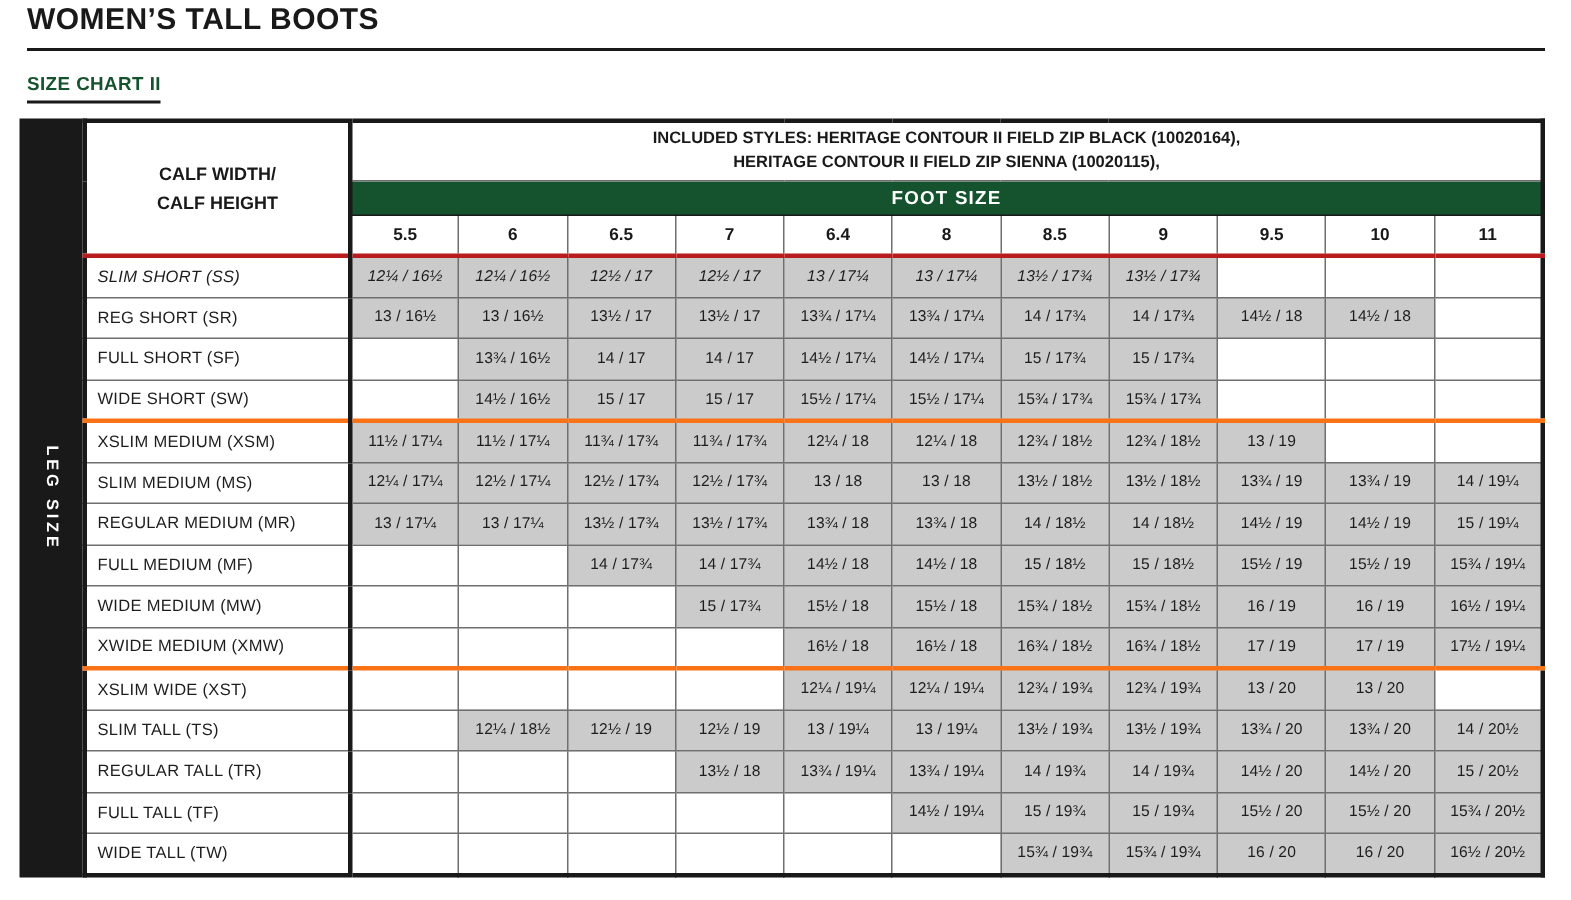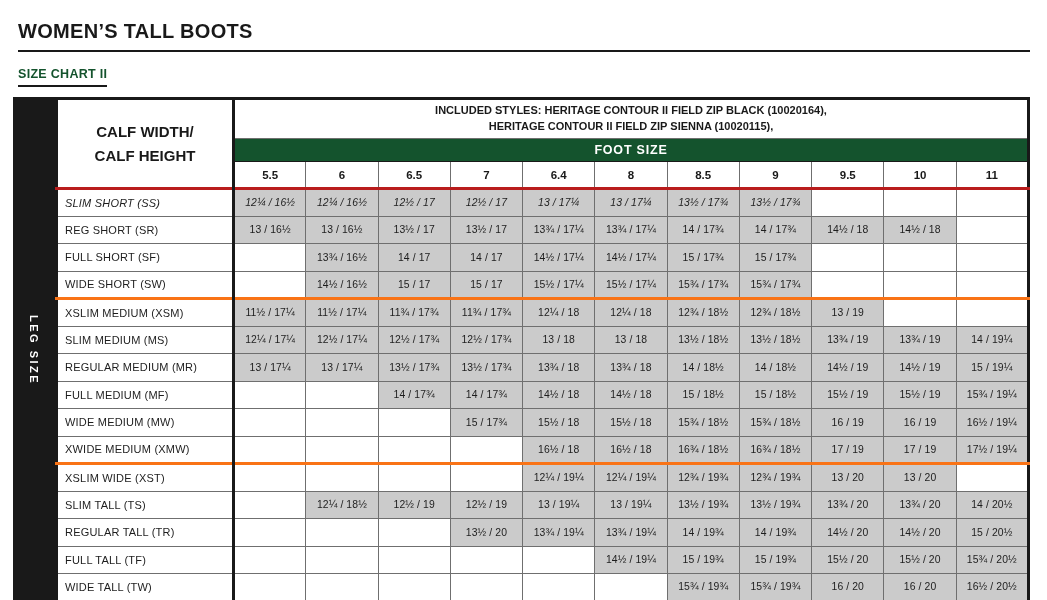--- a/index.html
+++ b/index.html
@@ -3,21 +3,21 @@
 <meta charset="utf-8">
 <style>
   * { box-sizing: border-box; }
   html, body { margin: 0; padding: 0; }
   body {
     width: 1047px; height: 600px; background: #ffffff;
     font-family: "Liberation Sans", sans-serif; overflow: hidden;
     color: #191919;
   }
   .title-wrap {
-    margin: 20px 17px 0 18px;
+    margin: 2px 17px 0 18px;
     border-bottom: 2px solid #191919;
     padding-bottom: 7px;
   }
   .page-title {
     margin: 0; font-size: 20px; font-weight: bold;
     letter-spacing: 0.3px; color: #191919;
   }
   .section-title {
     display: inline-block; margin: 15px 0 0 18px;
     font-size: 12.5px; font-weight: bold; letter-spacing: 0.3px;
@@ -34,21 +34,21 @@
     font-weight: bold; letter-spacing: 2.5px; white-space: nowrap;
   }
   table.size-table {
     border-collapse: collapse; table-layout: fixed;
     width: 975px; border: 3px solid #191919;
   }
   td, th { border: 1px solid #6f6f6f; padding: 0; }
   .corner {
     width: 177px; border-right: 3px solid #191919;
     text-align: center; vertical-align: middle;
-    font-weight: bold; font-size: 15px; line-height: 1.55;
+    font-weight: bold; font-size: 12px; line-height: 1.55;
     background: #ffffff;
     margin-top: 19px;
   }
   .included {
     height: 40px; text-align: center; vertical-align: middle;
     font-weight: bold; font-size: 11px; line-height: 1.45;
     background: #ffffff;
   }
   .footsize-cell {
     height: 23px; background: #14532d; color: #ffffff;
@@ -289,21 +289,21 @@
             <td class="filled">13½ / 19¾</td>
             <td class="filled">13¾ / 20</td>
             <td class="filled">13¾ / 20</td>
             <td class="filled">14 / 20½</td>
           </tr>
           <tr>
             <th class="rowlabel">REGULAR TALL (TR)</th>
             <td></td>
             <td></td>
             <td></td>
-            <td class="filled">13½ / 20</td>
+            <td class="filled">13½ / 18</td>
             <td class="filled">13¾ / 19¼</td>
             <td class="filled">13¾ / 19¼</td>
             <td class="filled">14 / 19¾</td>
             <td class="filled">14 / 19¾</td>
             <td class="filled">14½ / 20</td>
             <td class="filled">14½ / 20</td>
             <td class="filled">15 / 20½</td>
           </tr>
           <tr>
             <th class="rowlabel">FULL TALL (TF)</th>

